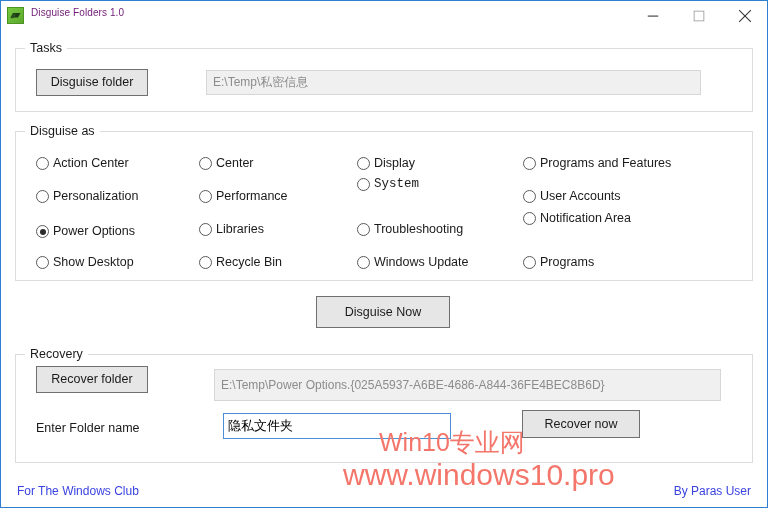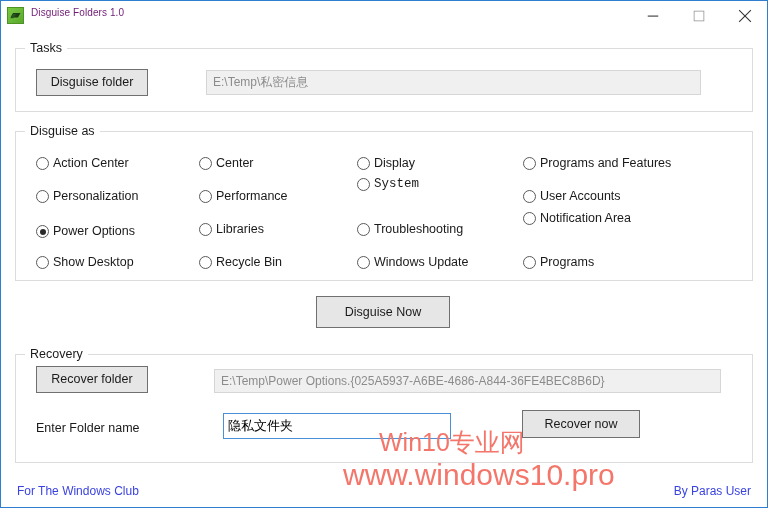--- a/index.html
+++ b/index.html
@@ -121,21 +121,21 @@
     border: 1px solid #d6d6d6;
     color: #8c8c8c;
     font-size: 12px;
     display: flex;
     align-items: center;
     padding-left: 6px;
     white-space: nowrap;
     overflow: hidden;
   }
   #field-task-path     { left: 205px; top: 69px;  width: 495px; height: 25px; }
-  #field-recovery-path { left: 213px; top: 368px; width: 507px; height: 24px; }
+  #field-recovery-path { left: 213px; top: 368px; width: 507px; height: 32px; }
 
   
   #field-folder-name {
     position: absolute;
     box-sizing: border-box;
     left: 222px; top: 412px;
     width: 228px; height: 26px;
     background: #ffffff;
     border: 1px solid #4a90d9;
     color: #000000;

